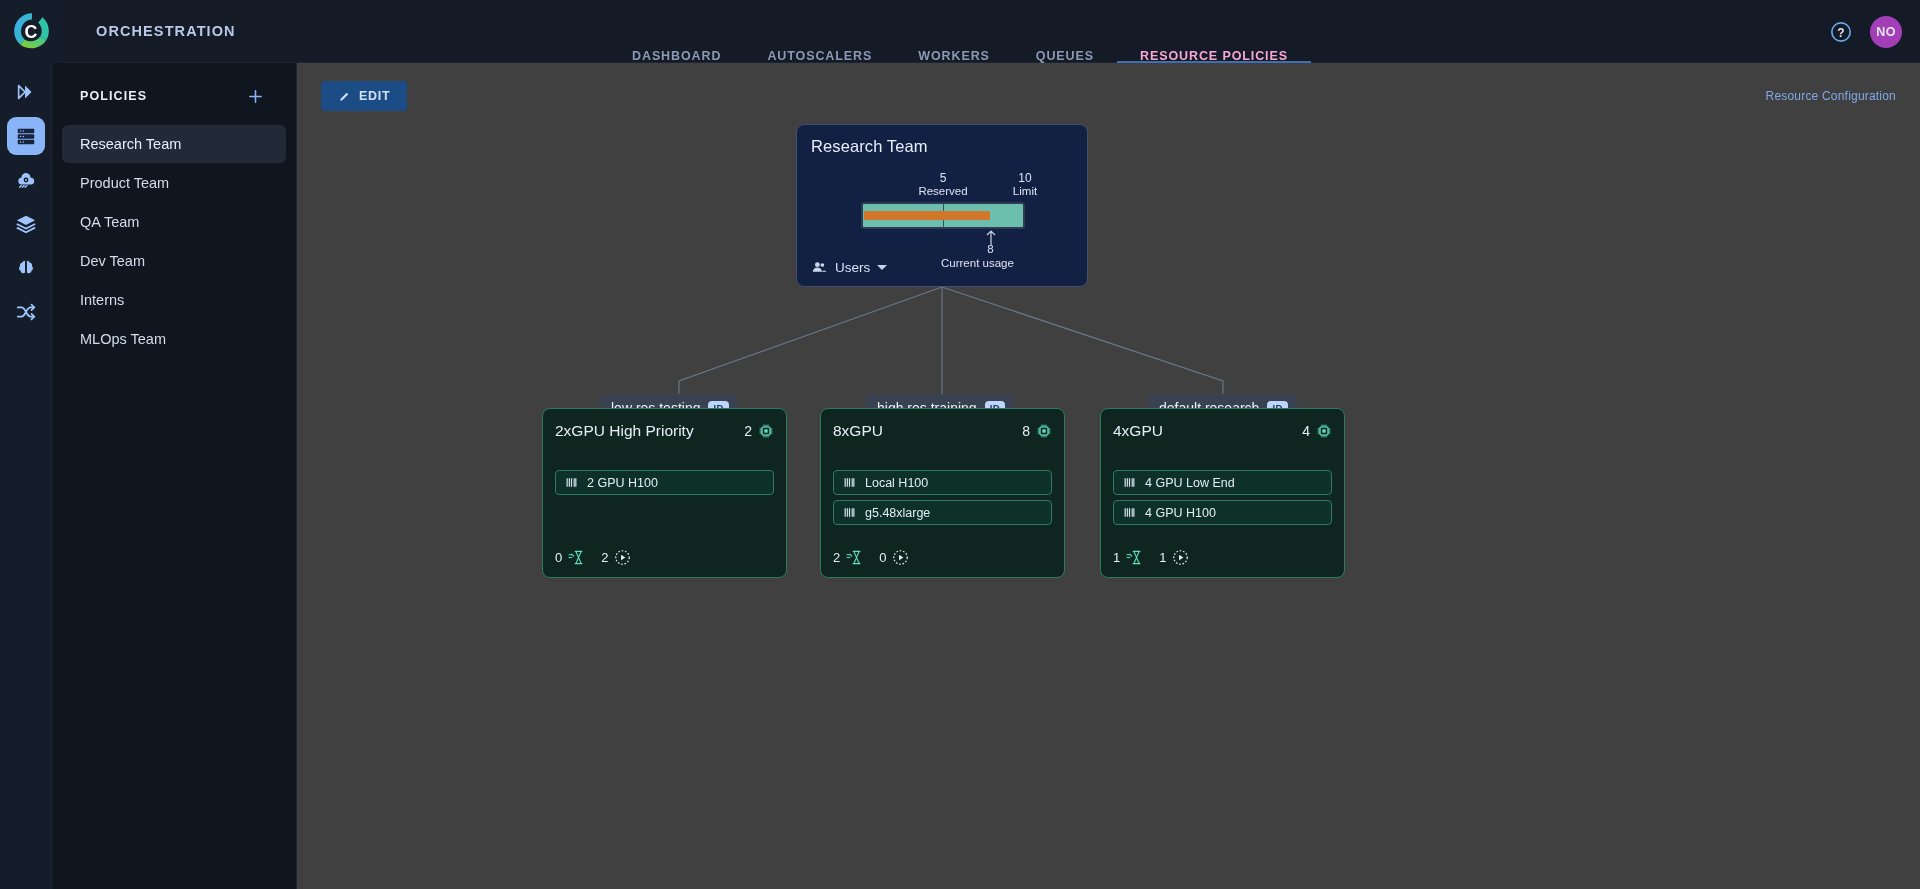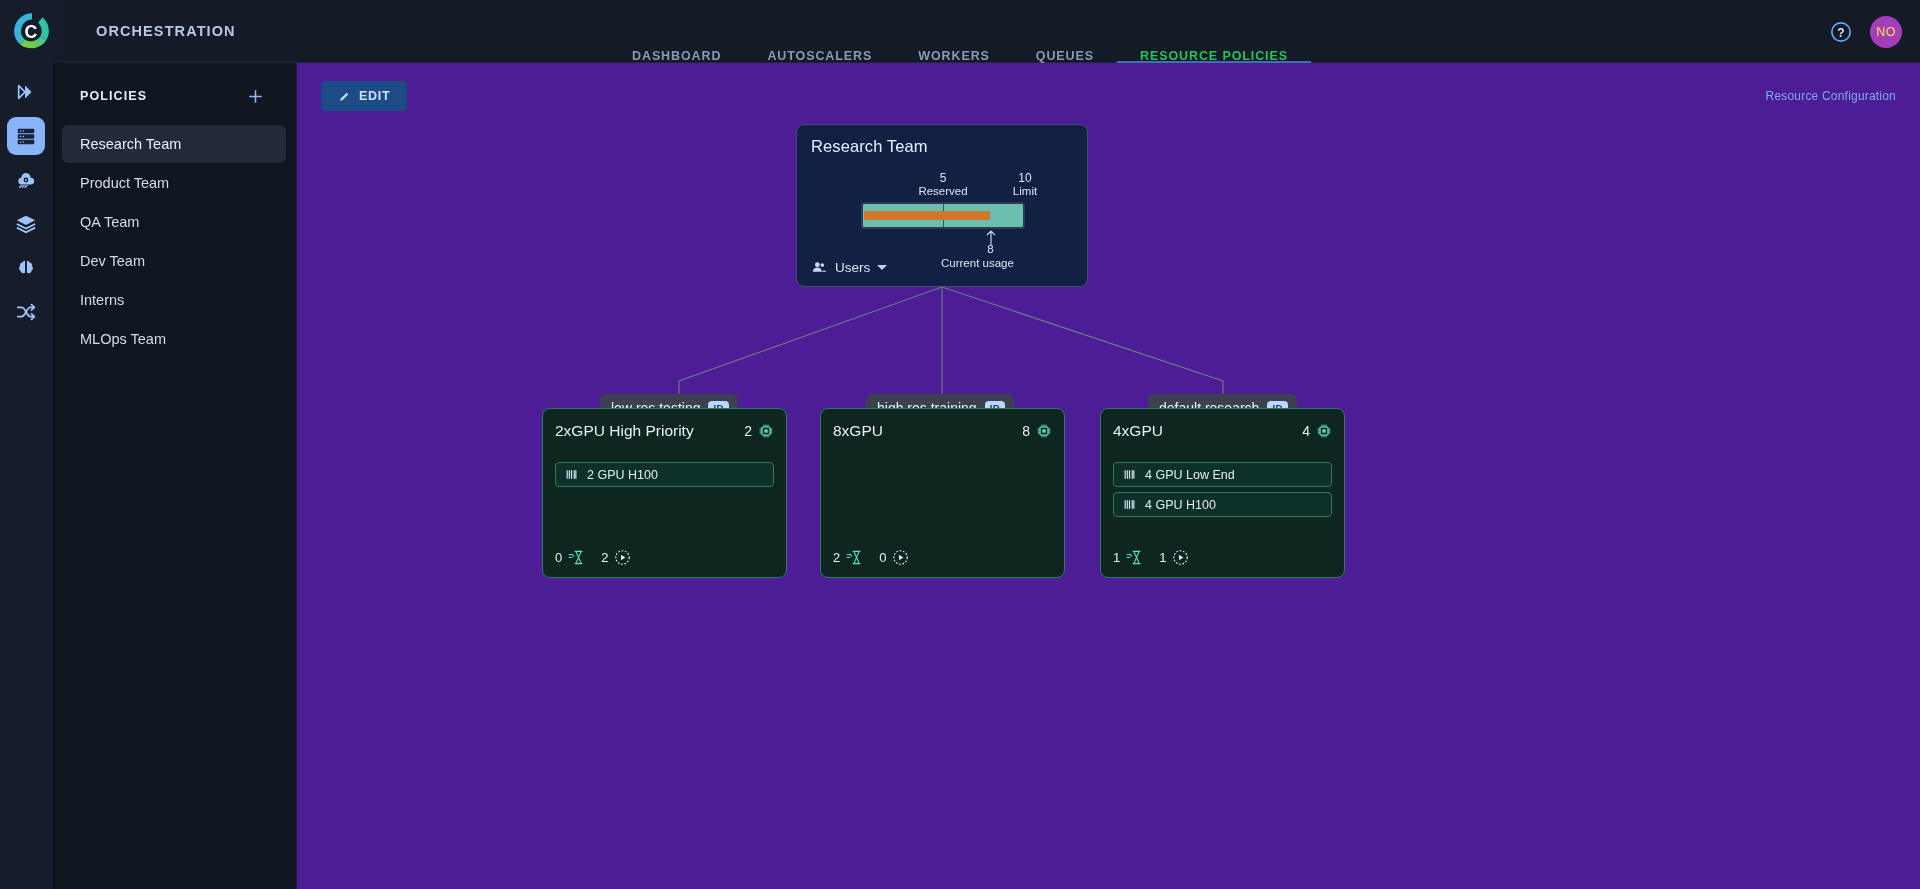--- a/index.html
+++ b/index.html
@@ -34,35 +34,35 @@
   }
   .nav {
     position: absolute; left: 50%; transform: translateX(-50%);
     height: 63px; display: flex; align-items: flex-end;
   }
   .nav-item {
     display: flex; align-items: center; padding: 0 23px;
     font-size: 12.5px; font-weight: bold; letter-spacing: 0.9px;
     color: #8b9ab4; cursor: pointer; position: relative;
   }
-  .nav-item.active { color: #22c55e; }
+  .nav-item.active { color: #f9a8d4; }
   .nav-item.active::after {
     content: ""; position: absolute; left: 0; right: 0; bottom: 0;
     height: 2px; background: #3d6fb5;
   }
   .topbar-right {
     position: absolute; right: 18px; top: 0; height: 63px;
     display: flex; align-items: center; gap: 18px;
   }
   .help-icon { width: 22px; height: 22px; cursor: pointer; display:block; }
   .avatar {
     width: 32px; height: 32px; border-radius: 50%;
     background: #a23fb8;
     display: flex; align-items: center; justify-content: center;
-    font-size: 12.5px; font-weight: normal; color: #fde047; letter-spacing: .4px;
+    font-size: 12.5px; font-weight: bold; color: #e5e5e5; letter-spacing: .4px;
     cursor: pointer;
   }
 
   
   .rail {
     position: absolute; top: 63px; left: 0; width: 52px; height: 826px;
     background: #161d2a;
     display: flex; flex-direction: column; align-items: center;
     padding-top: 10px; gap: 6px;
     border-right: 1px solid #1d2533;
@@ -98,21 +98,21 @@
   .policy-item {
     height: 38px; border-radius: 6px; display: flex; align-items: center;
     padding: 0 18px; font-size: 14.5px; color: #d3dcec; cursor: pointer;
     margin-bottom: 1px;
   }
   .policy-item.selected { background: #222a38; color: #e8eefb; }
 
   
   .main {
     position: absolute; top: 63px; left: 297px; right: 0; bottom: 0;
-    background: #4c1d95;
+    background: #404040;
     overflow: hidden;
   }
   .toolbar {
     position: absolute; top: 18px; left: 24px; right: 24px; height: 30px;
     display: flex; align-items: center; justify-content: space-between;
   }
   .edit-btn {
     display: flex; align-items: center; gap: 8px;
     background: #1c4c86; color: #cfe1fa;
     border: none; border-radius: 4px;
@@ -188,21 +188,21 @@
 
   
   .res-card {
     position: absolute; width: 245px; height: 170px;
     background: #0f2520; border: 1px solid #2e7a62;
     border-radius: 8px;
     padding: 13px 12px 0 12px;
   }
   .res-head {
     display: flex; align-items: center; justify-content: space-between;
-    margin-bottom: 22px;
+    margin-bottom: 30px;
     text-align: right;
   }
   .res-title { font-size: 15.5px; color: #e7eef8; }
   .res-count { display: flex; align-items: center; gap: 6px; }
   .res-count .num { font-size: 14px; color: #e7eef8; }
   .res-items { display: flex; flex-direction: column; gap: 5px; }
   .res-item {
     height: 25px; border: 1px solid #2e7a62; border-radius: 4px;
     background: #0d3128;
     display: flex; align-items: center; gap: 9px;
@@ -466,20 +466,34 @@
           <span class="res-title">8xGPU</span>
           <span class="res-count">
             <span class="num">8</span>
             <svg width="16" height="16" viewBox="0 0 24 24">
               <rect x="6" y="6" width="12" height="12" rx="1.5" fill="none" stroke="#5fe0c0" stroke-width="1.8"></rect>
               <rect x="9.5" y="9.5" width="5" height="5" fill="#5fe0c0"></rect>
               <path d="M9 3v3M12 3v3M15 3v3M9 18v3M12 18v3M15 18v3M3 9h3M3 12h3M3 15h3M18 9h3M18 12h3M18 15h3" stroke="#5fe0c0" stroke-width="1.5" stroke-linecap="round"></path>
             </svg>
           </span>
         </div>
+        <div class="res-items">
+          <div class="res-item">
+            <svg width="13" height="13" viewBox="0 0 24 24">
+              <path d="M4 4v16M8 4v16M12 4v16M17 4v16M20 4v16" stroke="#d7e2f0" stroke-width="2.2"></path>
+            </svg>
+            <span>Local H100</span>
+          </div>
+          <div class="res-item">
+            <svg width="13" height="13" viewBox="0 0 24 24">
+              <path d="M4 4v16M8 4v16M12 4v16M17 4v16M20 4v16" stroke="#d7e2f0" stroke-width="2.2"></path>
+            </svg>
+            <span>g5.48xlarge</span>
+          </div>
+        </div>
         <div class="res-foot">
           <span class="stat">
             <span class="num">2</span>
             <svg width="17" height="15" viewBox="0 0 24 22">
               <path d="M1 7 h4 M1 11 h4" stroke="#5fe0c0" stroke-width="1.6" stroke-linecap="round"></path>
               <path d="M5 6 l3 3" stroke="#5fe0c0" stroke-width="1.6" stroke-linecap="round"></path>
               <path d="M10 2 h10 M10 20 h10 M11 2 l8 18 M19 2 l-8 18" stroke="#5fe0c0" stroke-width="1.7" stroke-linecap="round" stroke-linejoin="round" fill="none"></path>
             </svg>
           </span>
           <span class="stat">

